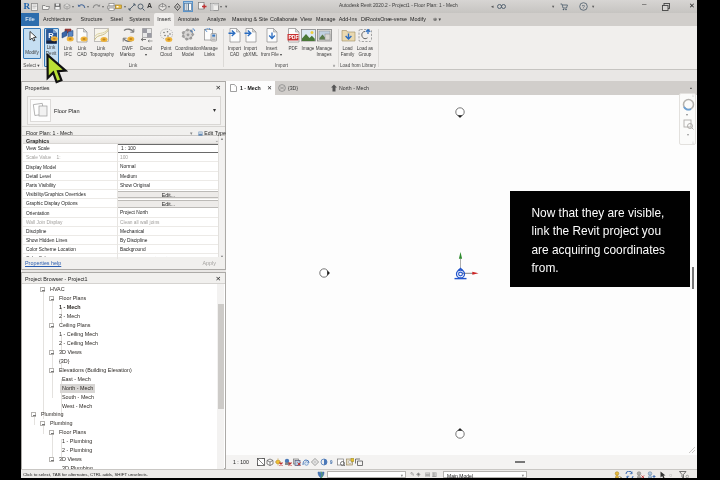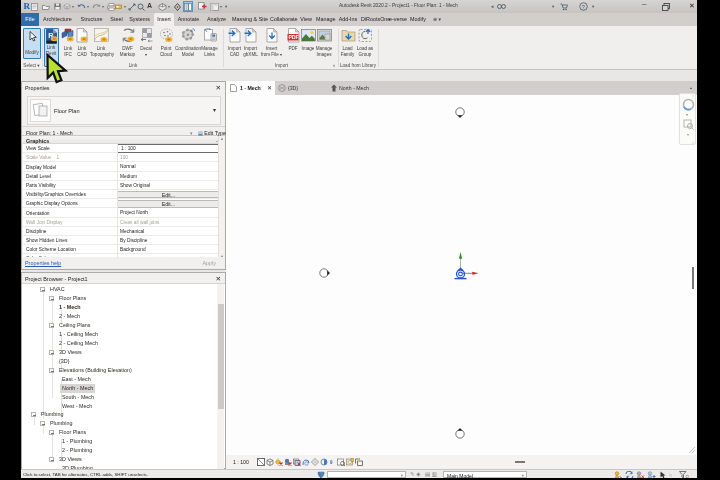--- a/index.html
+++ b/index.html
@@ -719,17 +719,20 @@
     <svg width="7" height="8" viewBox="0 0 7 8" style="position:absolute;left:638px;top:0.5px;">
         <path d="M1.5 0.5 L1.5 6.5 L3.2 5 L4.3 7.5 L5.5 7 L4.5 4.6 L6.5 4.4 Z" fill="#333"></path>
       </svg>
     <span class="tt" style="left:648px;top:1.5px;font-size:5.5px;color:#999;">○</span>
     <svg width="10" height="8" viewBox="0 0 10 8" style="position:absolute;left:658px;top:0.5px;">
         <path d="M0.5 0.5 H7 L4.5 3.5 V7 L3 6 V3.5 Z" fill="none" stroke="#555" stroke-width="0.8"></path>
         <circle cx="8.3" cy="5.5" r="1.3" fill="none" stroke="#777" stroke-width="0.6"></circle>
       </svg>
   </div>
 
+  <div id="caption">
+      <div>Now that they are visible,<br>link the Revit project you<br>are acquiring coordinates<br>from.</div>
+    </div>
 
   <svg width="22" height="30" viewBox="0 0 22 30" style="position:absolute;left:25px;top:54px;z-index:50;">
     <path d="M1.5 1 L1.7 24 L7.2 18.6 L10.6 28 L15.4 26.2 L12 17.2 L19.5 16.6 Z" fill="#b9e036" stroke="#111" stroke-width="2.2"></path>
   </svg>
 </div>
 
 </body></html>

